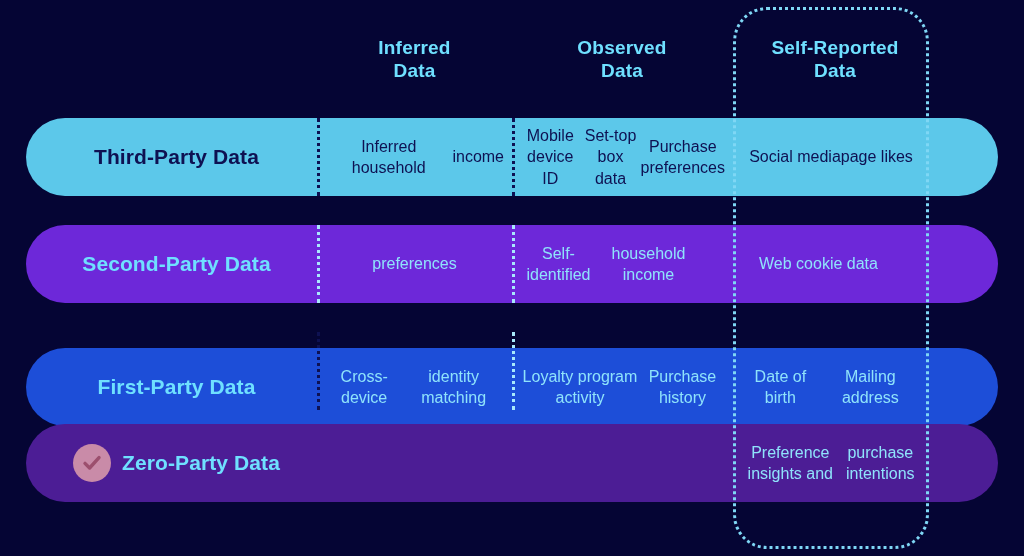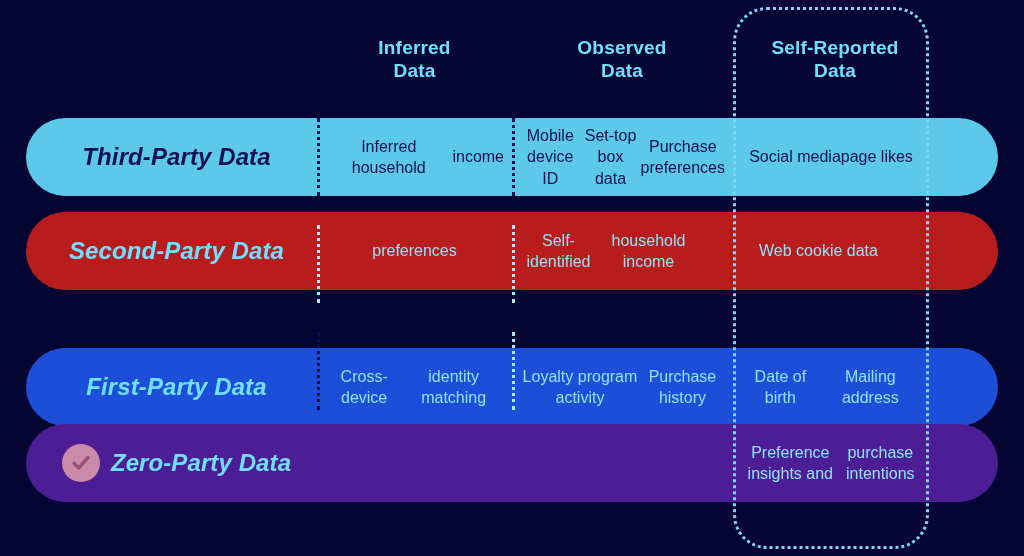--- a/index.html
+++ b/index.html
@@ -55,39 +55,38 @@
     left:26px;
     width:972px;
     height:78px;
     border-radius:39px;
     overflow:hidden;
     display:flex;
     align-items:stretch;
     z-index:2;
   }
   .row-1 { top:118px; background:#5cc8ea; }
-  .row-2 { top:212px; background:#b91c1c; }
+  .row-2 { top:225px; background:#6d28d9; }
   .row-3 { top:348px; background:#1d4ed8; }
   .row-4 { top:424px; background:#4c1d95; }
 
   .label-cell {
     width:291px;
     flex:0 0 291px;
     display:flex;
     align-items:center;
     justify-content:center;
     gap:11px;
     padding-left:10px;
   }
   .label-text {
-    font-size:24px;
+    font-size:21px;
     font-weight:bold;
     letter-spacing:.1px;
     white-space:nowrap;
-    font-style:italic;
   }
   .row-1 .label-text { color:#0e1152; }
   .row-2 .label-text,
   .row-3 .label-text,
   .row-4 .label-text { color:#6fe0ff; }
 
   .check-badge {
     flex:0 0 auto;
     width:38px; height:38px;
     border-radius:50%;

